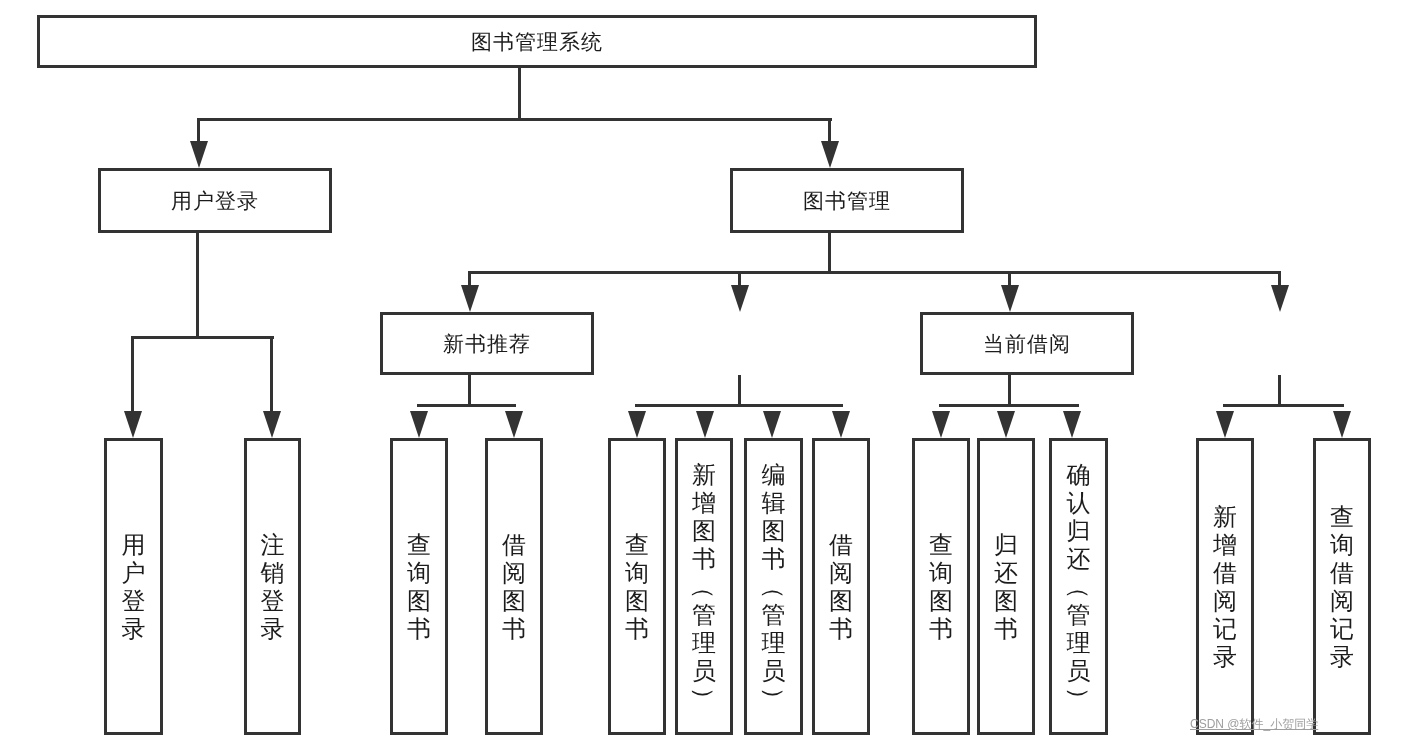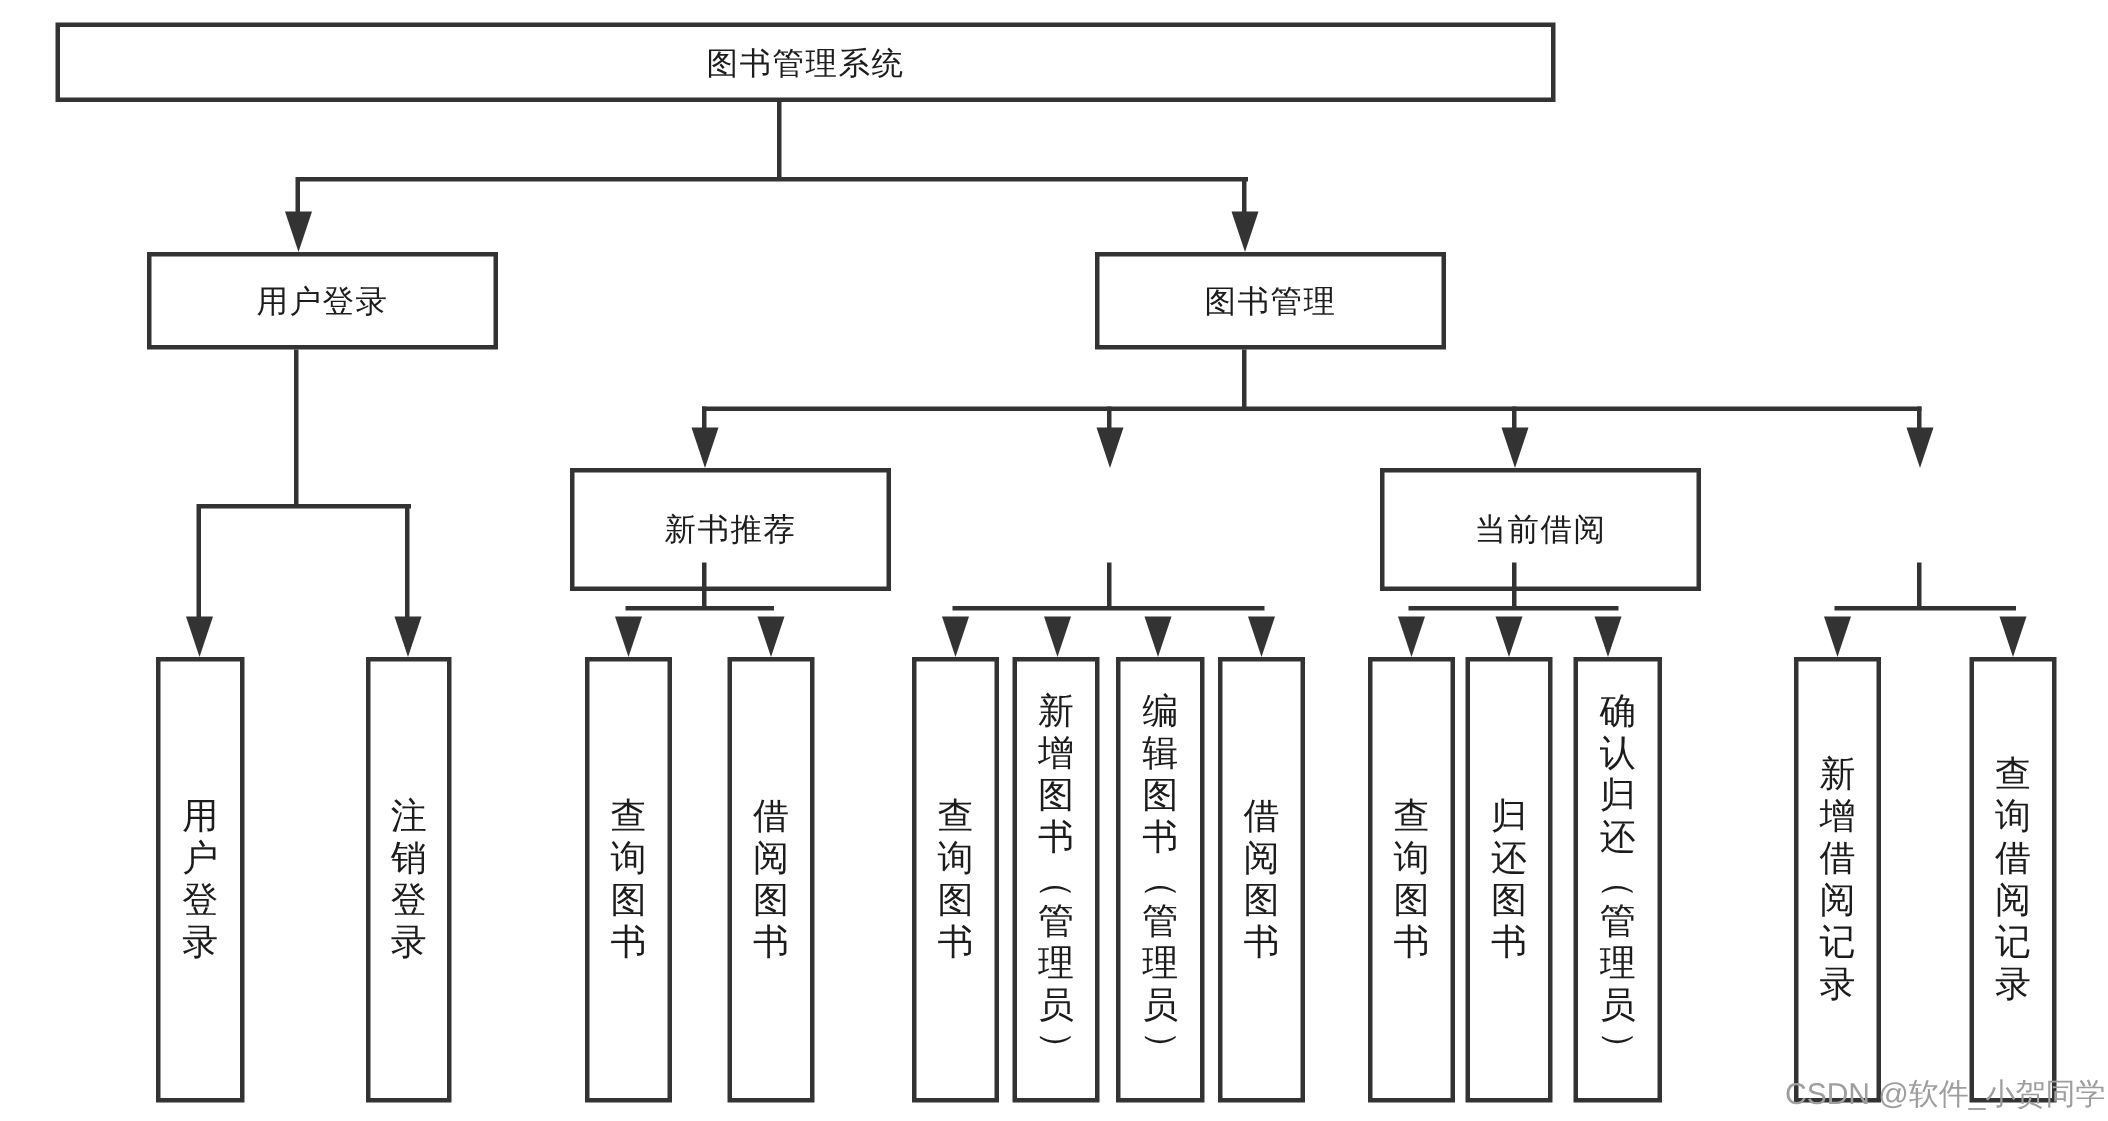--- a/index.html
+++ b/index.html
@@ -48,24 +48,25 @@
   .hl{position:absolute;height:3px;background:var(--line);}
   .arr{
     position:absolute;width:0;height:0;
     border-left:9px solid transparent;
     border-right:9px solid transparent;
     border-top:27px solid var(--line);
   }
   .watermark{
     position:absolute;
     left:1190px;top:716px;
-    font-size:20px;
+    font-size:12px;
     color:var(--wm);
     white-space:nowrap;
     z-index:5;
+    text-decoration:underline;
   }
 </style>
 </head>
 <body>
 
 <div class="canvas">
 
   <div class="box hbox" style="left:20px;top:15px;width:1000px;height:53px;">图书管理系统</div>
 
   <div class="vl" style="left:518px;top:68px;height:50px;"></div>
@@ -89,22 +90,22 @@
   <div class="hl" style="left:468px;top:271px;width:813px;"></div>
   <div class="vl" style="left:468px;top:271px;height:16px;"></div>
   <div class="vl" style="left:738px;top:271px;height:16px;"></div>
   <div class="vl" style="left:1008px;top:271px;height:16px;"></div>
   <div class="vl" style="left:1278px;top:271px;height:16px;"></div>
   <div class="arr" style="left:461px;top:285px;"></div>
   <div class="arr" style="left:731px;top:285px;"></div>
   <div class="arr" style="left:1001px;top:285px;"></div>
   <div class="arr" style="left:1271px;top:285px;"></div>
 
-  <div class="box hbox" style="left:363px;top:312px;width:214px;height:82px;">新书推荐</div>
-  <div class="box hbox" style="left:903px;top:312px;width:214px;height:82px;">当前借阅</div>
+  <div class="box hbox" style="left:363px;top:312px;width:214px;height:63px;">新书推荐</div>
+  <div class="box hbox" style="left:903px;top:312px;width:214px;height:63px;">当前借阅</div>
 
   <div class="vl" style="left:468px;top:375px;height:31px;"></div>
   <div class="vl" style="left:738px;top:375px;height:31px;"></div>
   <div class="vl" style="left:1008px;top:375px;height:31px;"></div>
   <div class="vl" style="left:1278px;top:375px;height:31px;"></div>
 
   <div class="hl" style="left:417px;top:404px;width:99px;"></div>
   <div class="hl" style="left:635px;top:404px;width:208px;"></div>
   <div class="hl" style="left:939px;top:404px;width:140px;"></div>
   <div class="hl" style="left:1223px;top:404px;width:121px;"></div>

